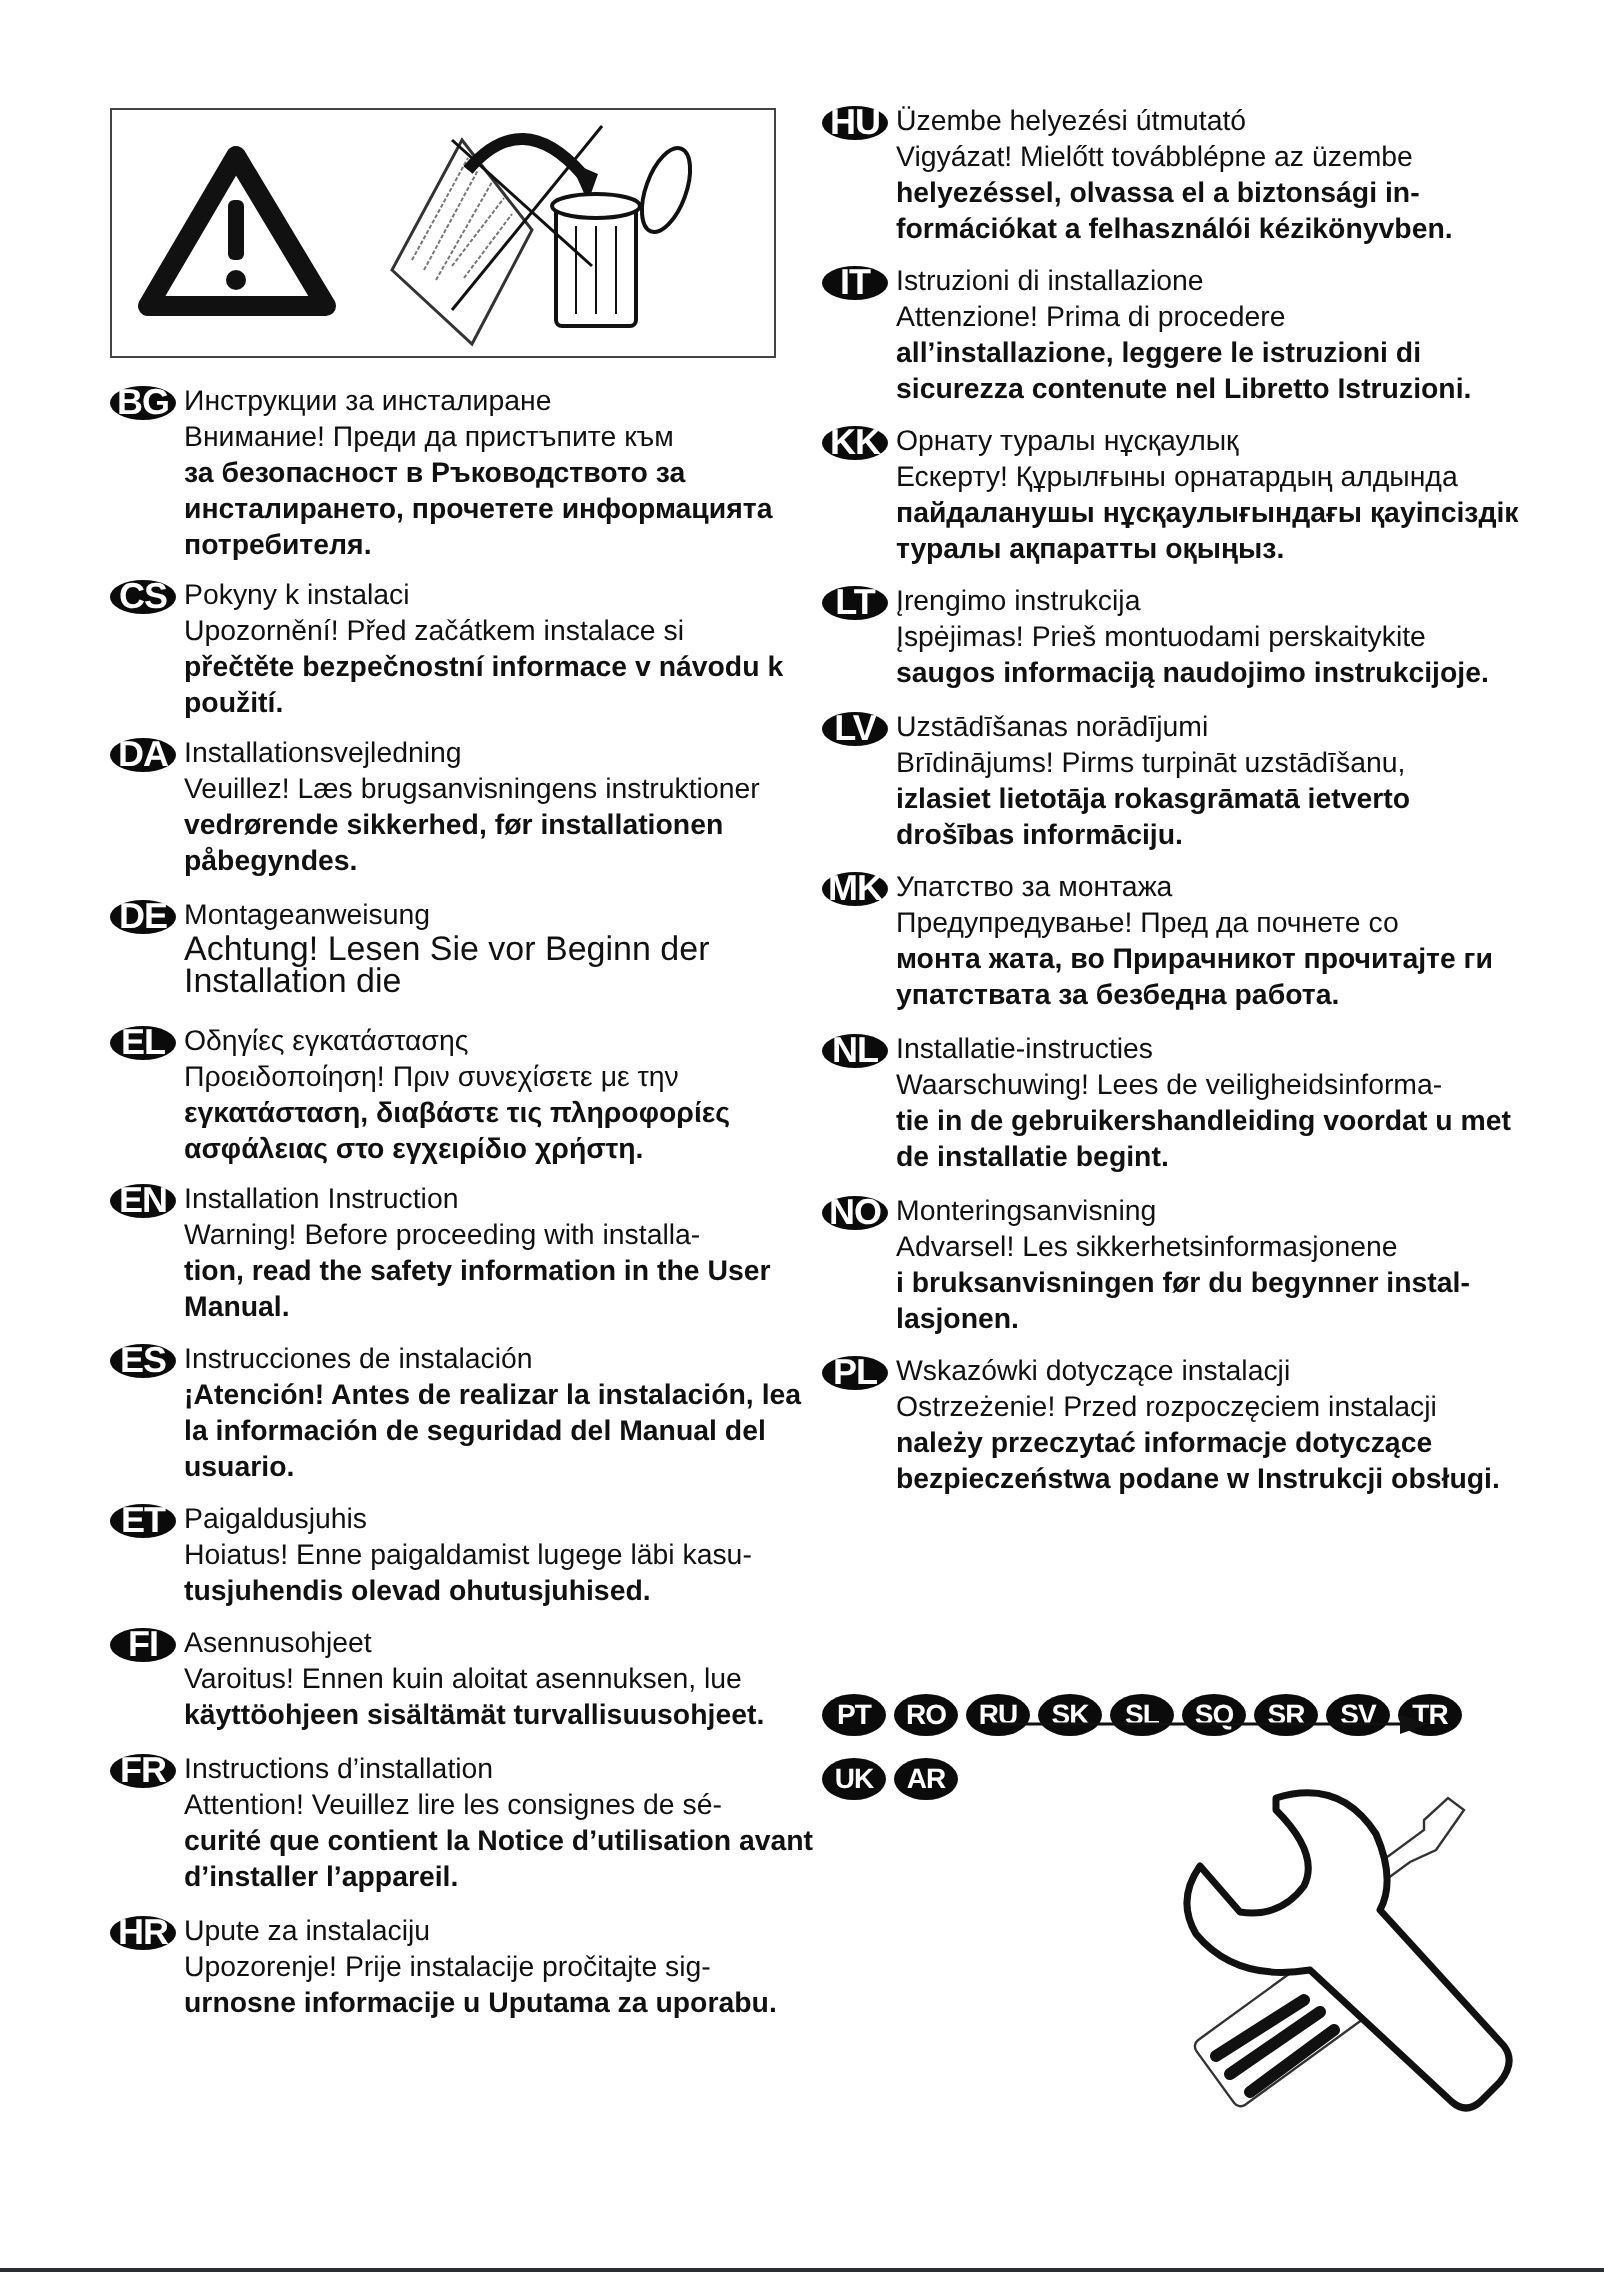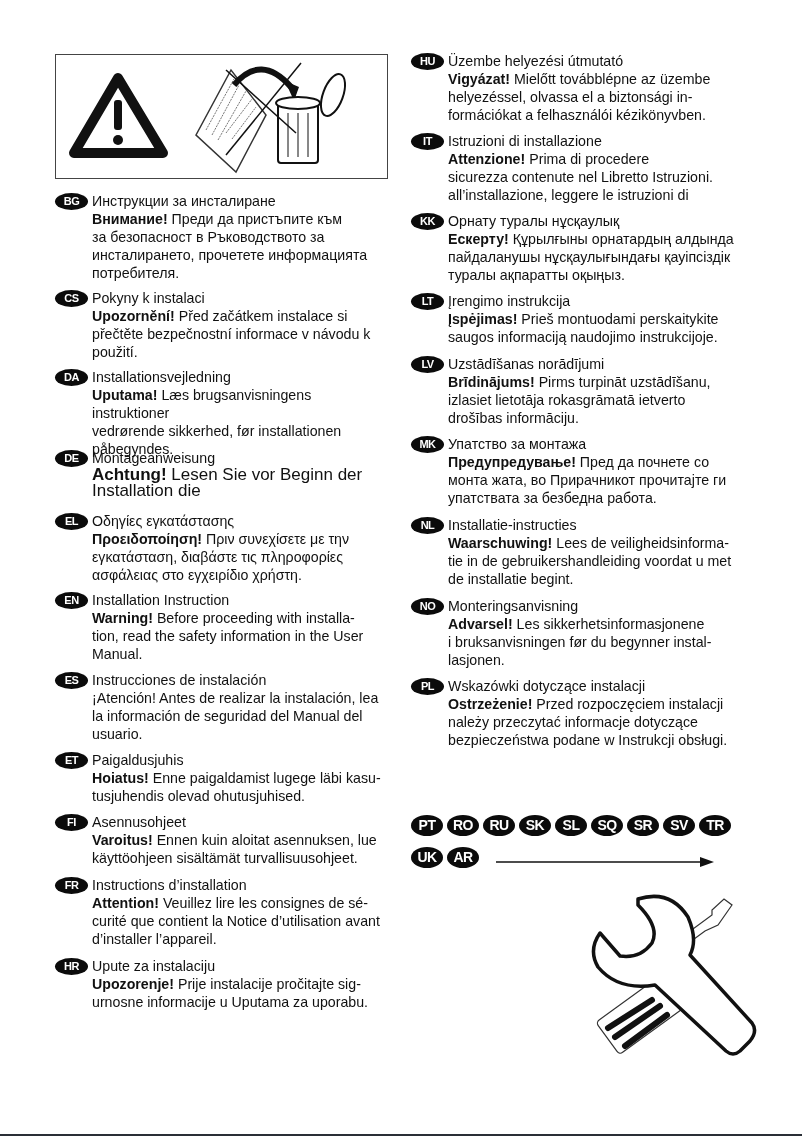--- a/index.html
+++ b/index.html
@@ -8,33 +8,33 @@
   .page-bottom { position:absolute; left:0; right:0; bottom:0; height:2px; background:#2a2f36; }
 
   .col { position:absolute; top:0; }
   .col-left { left:55px; width:335px; }
   .col-right { left:411px; width:345px; }
 
   .entry { position:absolute; left:0; right:0; font-size:14.2px; line-height:18px; }
   .entry .badge { position:absolute; left:0; top:1px; }
   .entry .title { margin-left:37px; white-space:nowrap; }
   .entry .body { margin-left:37px; }
-  .entry .body b { font-weight:bold;text-align:center; }
+  .entry .body b { font-weight:normal;text-align:center; }
   .entry .body.small { font-size:17px; line-height:16px; }
-  .entry .line { white-space:nowrap; display:block; }
+  .entry .line { white-space:nowrap; display:block;font-weight:bold; }
 
   .badge { display:inline-block; width:33px; height:17px; border-radius:50%/50%;
-           background:#0b0b0b; color:#fff; font-weight:bold; font-size:11px;
+           background:#0b0b0b; color:#fff; font-weight:bold; font-size:18px;
            line-height:17px; text-align:center; letter-spacing:-0.5px;
            font-family:"Liberation Sans", sans-serif; }
 
   .warn-box { position:absolute; left:55px; top:54px; width:333px; height:125px;
               border:1.5px solid #444; box-sizing:border-box; }
 
-  .badge-row { position:absolute; left:411px; display:flex; gap:4px; }
+  .badge-row { position:absolute; left:411px; display:flex; gap:4px;margin-top:32px; }
   .badge-row .badge { width:32px; height:21px; line-height:21px; font-size:14px; }
   .arrow { position:absolute; left:496px; top:857px; width:218px; height:10px; }
   .tools { position:absolute; left:540px; top:885px; width:220px; height:190px; }
 </style>
 </head>
 <body>
 
 <div class="page-bottom"></div>
 
 <div class="warn-box">
@@ -72,21 +72,21 @@
     <div class="body"><b>Внимание!</b><span> Преди да пристъпите към</span><span class="line">за безопасност в Ръководството за</span><span class="line">инсталирането, прочетете информацията</span><span class="line">потребителя.</span></div>
   </div>
   <div class="entry" style="top:289px">
     <span class="badge">CS</span>
     <div class="title">Pokyny k instalaci</div>
     <div class="body"><b>Upozornění!</b><span> Před začátkem instalace si</span><span class="line">přečtěte bezpečnostní informace v návodu k</span><span class="line">použití.</span></div>
   </div>
   <div class="entry" style="top:368px">
     <span class="badge">DA</span>
     <div class="title">Installationsvejledning</div>
-    <div class="body"><b>Uputama!</b><span> Læs brugsanvisningens instruktioner</span><span class="line">vedrørende sikkerhed, før installationen</span><span class="line">påbegyndes.</span></div>
+    <div class="body"><b>Veuillez!</b><span> Læs brugsanvisningens instruktioner</span><span class="line">vedrørende sikkerhed, før installationen</span><span class="line">påbegyndes.</span></div>
   </div>
   <div class="entry" style="top:449px">
     <span class="badge">DE</span>
     <div class="title">Montageanweisung</div>
     <div class="body small"><b>Achtung!</b><span> Lesen Sie vor Beginn der Installation die</span></div>
   </div>
   <div class="entry" style="top:512px">
     <span class="badge">EL</span>
     <div class="title">Οδηγίες εγκατάστασης</div>
     <div class="body"><b>Προειδοποίηση!</b><span> Πριν συνεχίσετε με την</span><span class="line">εγκατάσταση, διαβάστε τις πληροφορίες</span><span class="line">ασφάλειας στο εγχειρίδιο χρήστη.</span></div>
@@ -129,21 +129,21 @@
 
 <div class="col col-right">
   <div class="entry" style="top:52px">
     <span class="badge">HU</span>
     <div class="title">Üzembe helyezési útmutató</div>
     <div class="body"><b>Vigyázat!</b><span> Mielőtt továbblépne az üzembe</span><span class="line">helyezéssel, olvassa el a biztonsági in-</span><span class="line">formációkat  a felhasználói kézikönyvben.</span></div>
   </div>
   <div class="entry" style="top:132px">
     <span class="badge">IT</span>
     <div class="title">Istruzioni di installazione</div>
-    <div class="body"><b>Attenzione!</b><span> Prima di procedere</span><span class="line">sicurezza contenute nel Libretto Istruzioni.</span><span class="line">all’installazione, leggere le istruzioni di</span></div>
+    <div class="body"><b>Attenzione!</b><span> Prima di procedere</span><span class="line">all’installazione, leggere le istruzioni di</span><span class="line">sicurezza contenute nel Libretto Istruzioni.</span></div>
   </div>
   <div class="entry" style="top:212px">
     <span class="badge">KK</span>
     <div class="title">Орнату туралы нұсқаулық</div>
     <div class="body"><b>Ескерту!</b><span> Құрылғыны орнатардың алдында</span><span class="line">пайдаланушы нұсқаулығындағы қауіпсіздік</span><span class="line">туралы ақпаратты оқыңыз.</span></div>
   </div>
   <div class="entry" style="top:292px">
     <span class="badge">LT</span>
     <div class="title">Įrengimo instrukcija</div>
     <div class="body"><b>Įspėjimas!</b><span> Prieš montuodami perskaitykite</span><span class="line">saugos informaciją naudojimo instrukcijoje.</span></div>

